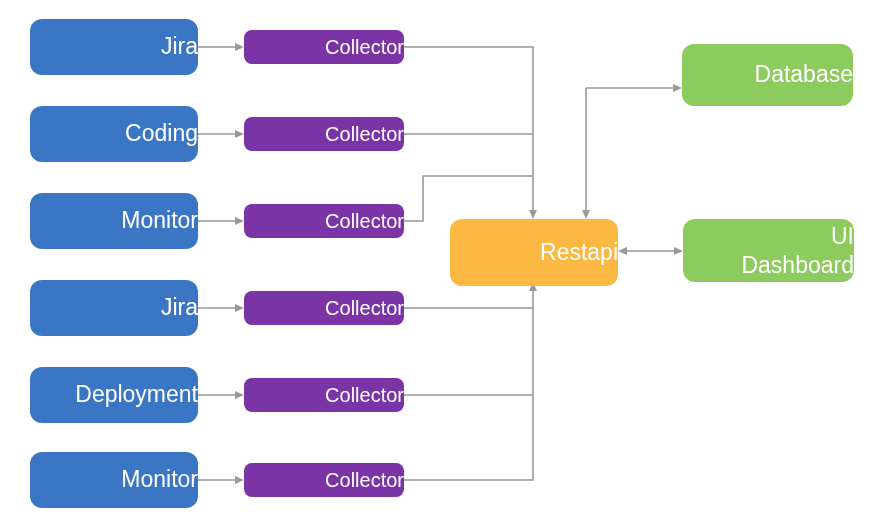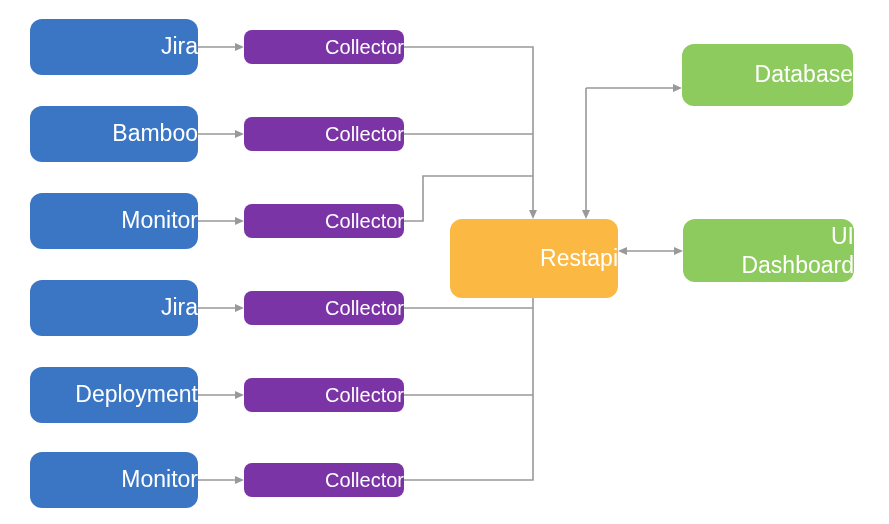--- a/index.html
+++ b/index.html
@@ -53,21 +53,21 @@
   }
   .collector {
     left: 244px;
     width: 160px; height: 34px;
     border-radius: 8px;
     background: var(--node-purple);
     font-size: 20px;
   }
   .restapi {
     left: 450px; top: 219px;
-    width: 168px; height: 79px;
+    width: 168px; height: 67px;
     border-radius: 12px;
     background: var(--node-orange);
     font-size: 23px;
   }
   .green-node {
     width: 171px;
     border-radius: 12px;
     background: var(--node-green);
     font-size: 23px;
   }
@@ -104,21 +104,21 @@
     <path class="conn" d="M586 88 L586 210" marker-end="url(#arrow)"></path>
     <path class="conn" d="M586 88 L673 88" marker-end="url(#arrow)"></path>
 
     <path class="conn" d="M627 251 L674 251" marker-start="url(#arrow)" marker-end="url(#arrow)"></path>
   </svg>
 
   <div class="node source" style="top:19px">
       <span>Jira</span>
     </div>
   <div class="node source" style="top:106px">
-      <span>Bamboo</span>
+      <span>Coding</span>
     </div>
   <div class="node source" style="top:193px">
       <span>Monitor</span>
     </div>
   <div class="node source" style="top:280px">
       <span>Jira</span>
     </div>
   <div class="node source" style="top:367px">
       <span>Deployment</span>
     </div>

